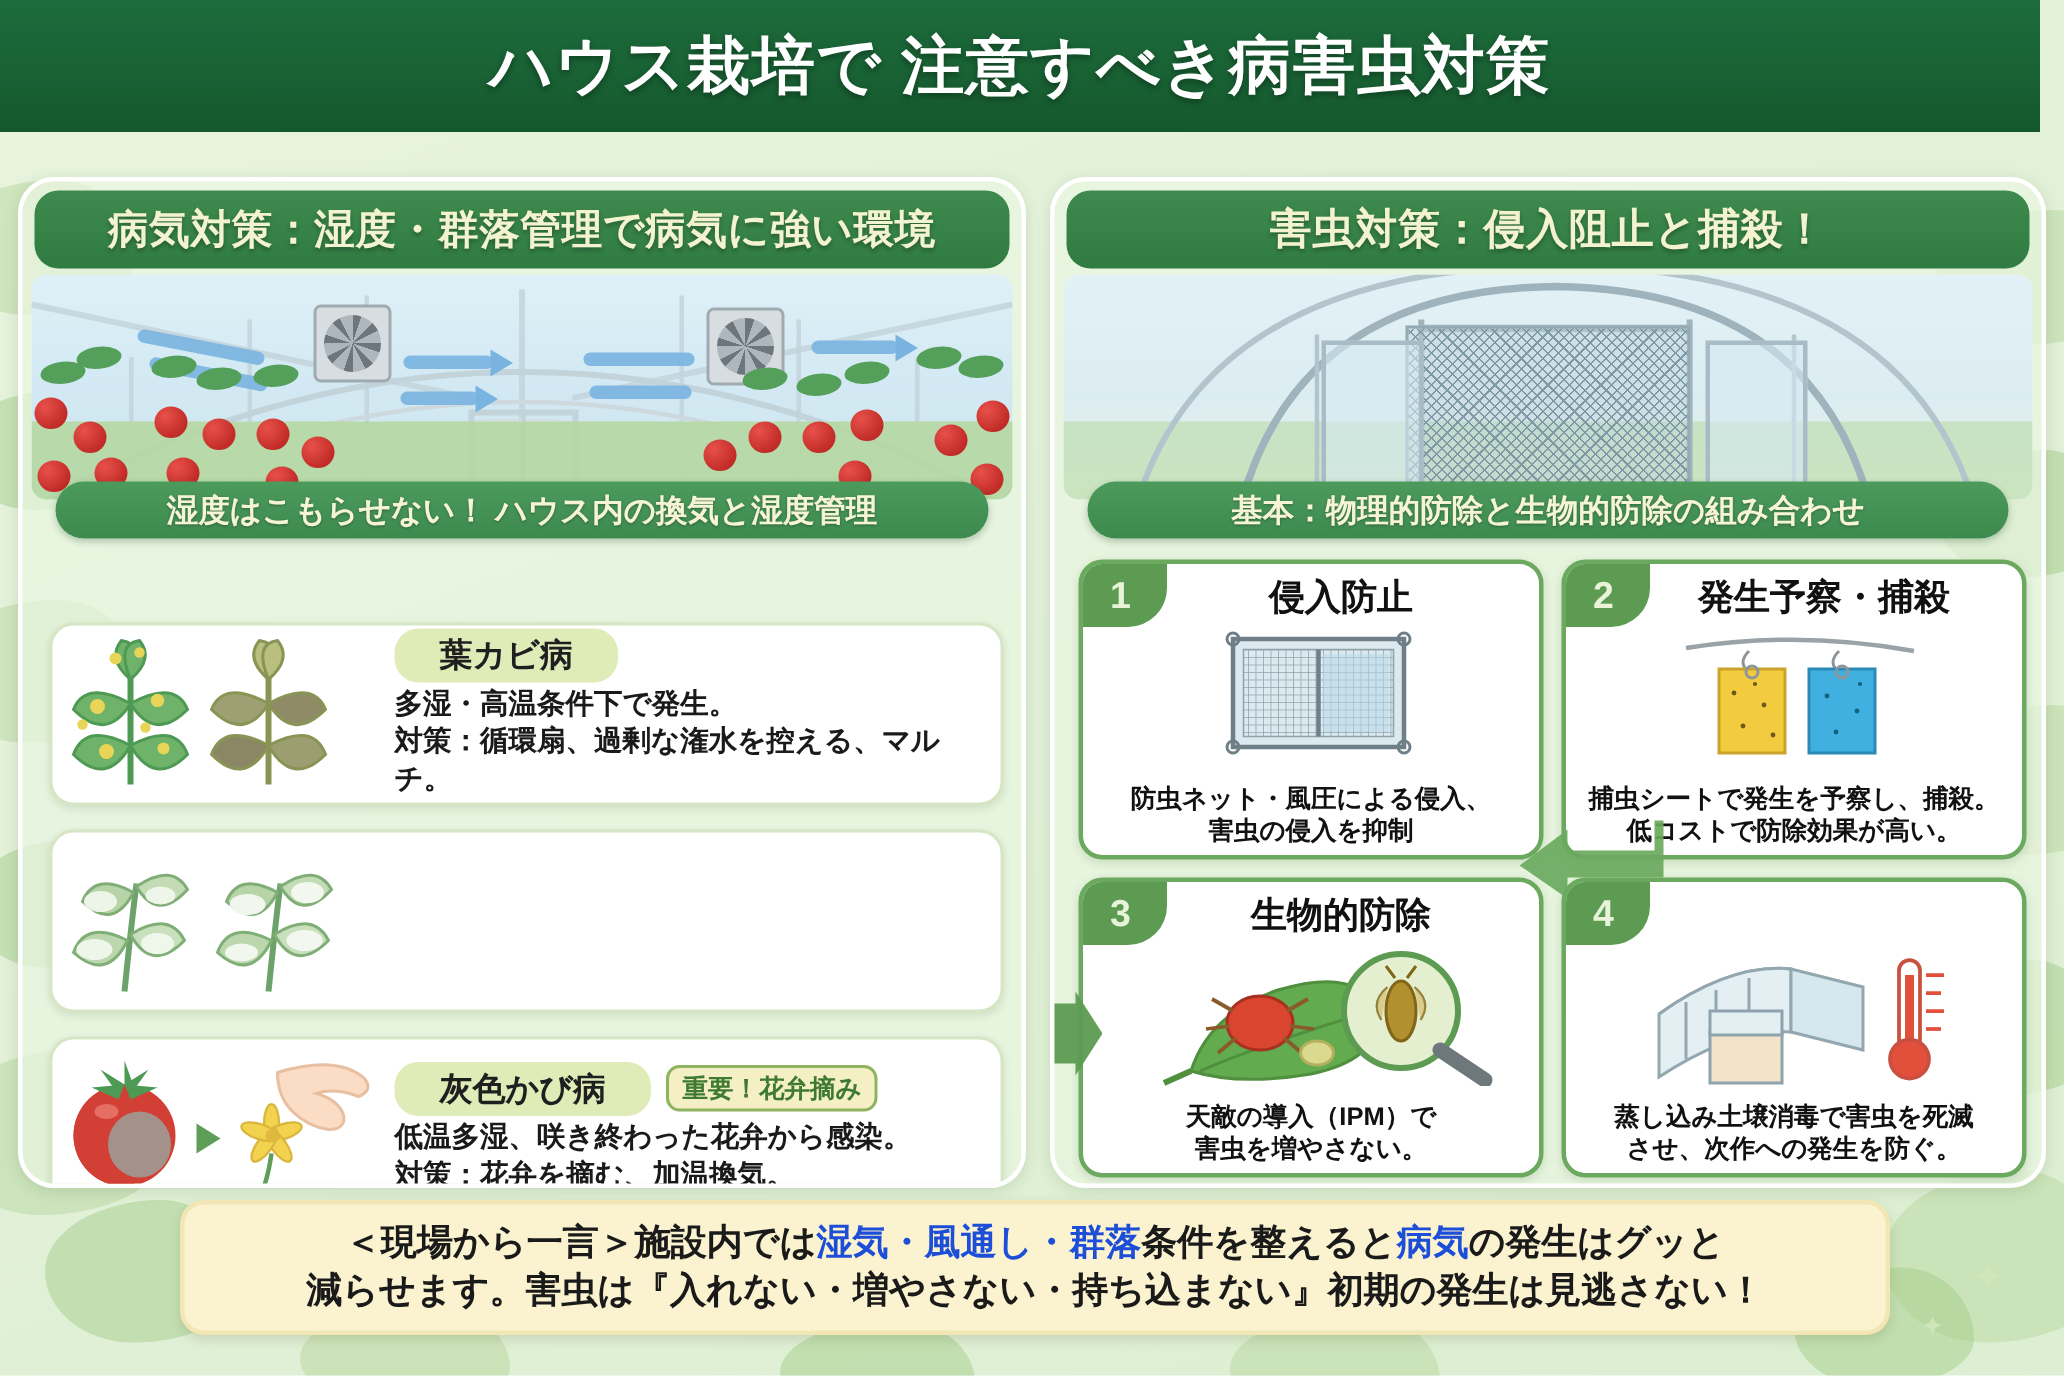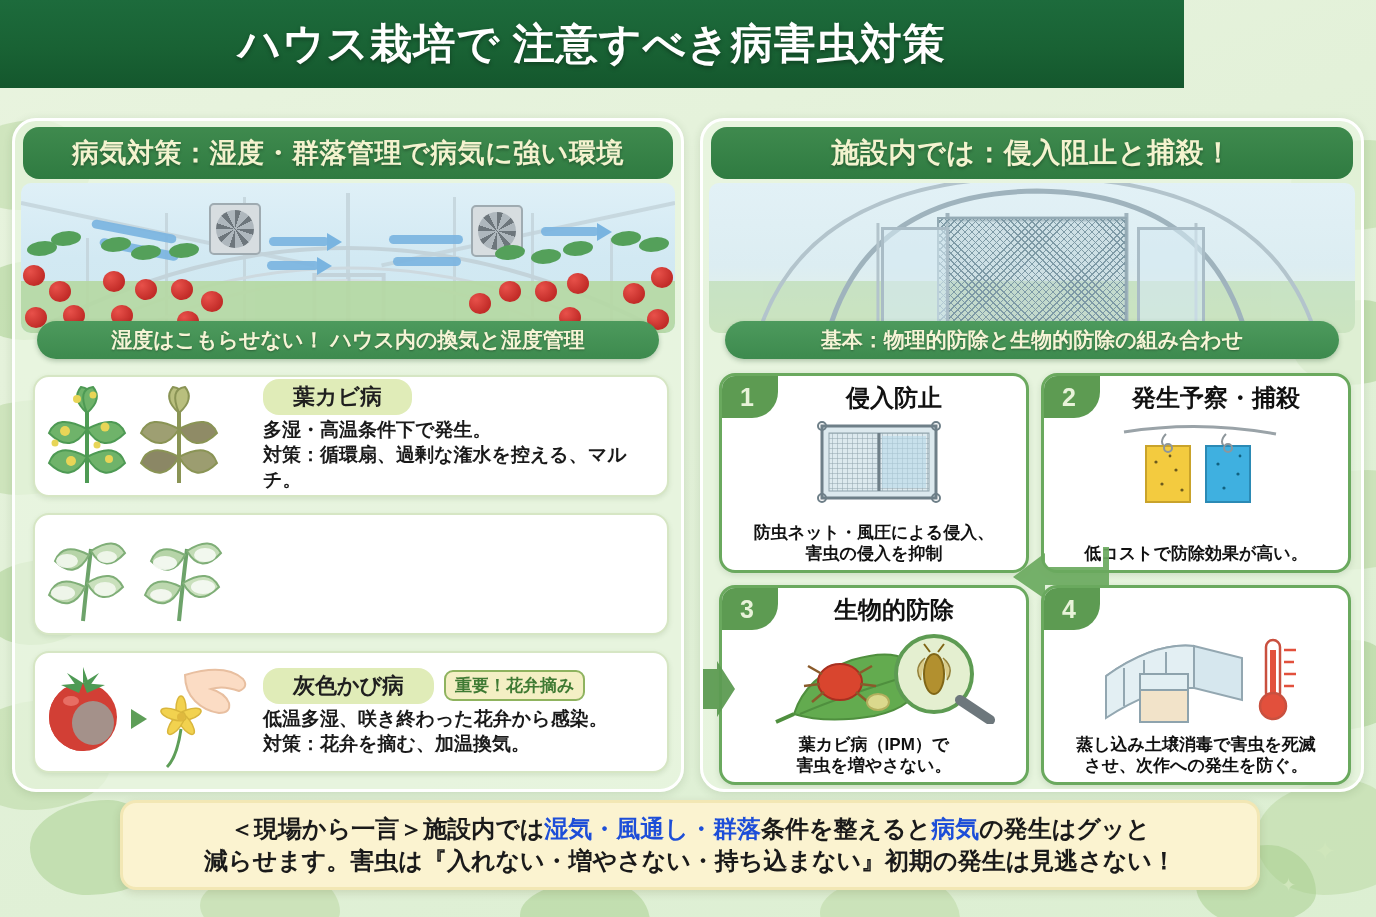--- a/index.html
+++ b/index.html
@@ -16,21 +16,21 @@
   
   .bg-leaves { position: absolute; inset: 0; z-index: 0; pointer-events: none; }
   .leaf-blob {
     position: absolute; border-radius: 60% 40% 55% 45% / 50% 60% 40% 50%;
     background: #bcd9a4; opacity: .55;
   }
   .leaf-blob.dk { background: #a6cd8c; opacity: .5; }
 
   
   .title-bar {
-    position: absolute; left: 0; top: 0; width: 1184px; height: 88px;
+    position: absolute; left: 0; top: 0; width: 1360px; height: 88px;
     background: linear-gradient(180deg,#1d6b3c 0%, #196234 55%, #14572d 100%);
     z-index: 3;
   }
   .title-bar .title {
     position: absolute; left: 0; right: 0; top: 50%; transform: translateY(-50%);
     text-align: center; color: #ffffff;
     font-size: 42px; font-weight: 700; letter-spacing: 1px;
     text-shadow: 0 2px 4px rgba(0,0,0,.35);
   }
 
@@ -140,21 +140,21 @@
   .ribbon .rb-text {
     color: #f6f4d6; font-size: 21px; font-weight: 700; white-space: nowrap;
     text-shadow: 0 1px 2px rgba(0,0,0,.3);
   }
 
   
   .disease-card {
     position: absolute; left: 18px; width: 636px; height: 122px;
     background: #ffffff; border: 2px solid #d6e6c4; border-radius: 16px;
     box-shadow: 0 2px 5px rgba(60,100,50,.13);
-    display: flex; align-items: center;
+    display: flex; align-items: center; margin-top: 40px;
   }
   #dcard-0 { top: 254px; }
   #dcard-1 { top: 392px; }
   #dcard-2 { top: 530px; }
 
   .dc-art { width: 228px; height: 100%; position: relative; flex: 0 0 228px; }
   .dc-body { flex: 1; padding-right: 12px; }
   .dc-titlerow { display: flex; align-items: center; gap: 10px; margin-bottom: 3px; }
   .dc-pill {
     background: #e0ecb8; border-radius: 16px; padding: 3px 30px;
@@ -443,21 +443,21 @@
       </div>
       <div class="dc-line">低温多湿、咲き終わった花弁から感染。</div>
       <div class="dc-line">対策：花弁を摘む、加温換気。</div>
     </div>
   </div>
 </section>
 
 <section class="panel" id="panel-right">
 
   <div class="panel-header">
-    <span class="ph-text">施設内では：侵入阻止と捕殺！</span>
+    <span class="ph-text">害虫対策：侵入阻止と捕殺！</span>
   </div>
 
   <div class="illus">
     <div class="gh-sky right"></div>
     <div class="gh-bush" style="opacity:.55;"></div>
     <svg width="100%" height="150" viewBox="0 0 650 150" preserveAspectRatio="none" style="position:absolute;inset:0;">
       <path d="M120,150 Q160,10 330,8 Q500,10 540,150" fill="none" stroke="#9fb3bd" stroke-width="5"></path>
       <path d="M50,150 Q100,-5 330,-6 Q560,-5 610,150" fill="none" stroke="#b3c4cc" stroke-width="4"></path>
       <line x1="240" y1="30" x2="240" y2="150" stroke="#9fb3bd" stroke-width="4"></line>
       <line x1="420" y1="30" x2="420" y2="150" stroke="#9fb3bd" stroke-width="4"></line>
@@ -530,20 +530,21 @@
         </g>
         <g fill="#11617f">
           <circle cx="174" cy="46" r="1.6"></circle>
             <circle cx="194" cy="56" r="1.6"></circle>
           <circle cx="180" cy="70" r="1.6"></circle>
             <circle cx="196" cy="38" r="1.4"></circle>
         </g>
       </svg>
     </div>
     <div class="step-desc">
+      <div>捕虫シートで発生を予察し、捕殺。</div>
       <div>低コストで防除効果が高い。</div>
     </div>
   </div>
 
   <div class="step-card" id="scard-2">
     <div class="step-num">3</div>
     <div class="step-title">生物的防除</div>
     <div class="step-art">
       <svg width="310" height="94" viewBox="0 0 310 94">
         <path d="M72,84 Q84,46 130,30 Q184,14 196,44 Q200,76 152,86 Q104,94 72,84z" fill="#63ab4f" stroke="#4f8f3e" stroke-width="2"></path>
@@ -567,21 +568,21 @@
           <g transform="translate(212,44)">
             <ellipse cx="0" cy="0" rx="10" ry="20" fill="#b2902f" stroke="#806616" stroke-width="2"></ellipse>
             <path d="M-9,-16 q-12,10 -4,22" fill="#d8c478" opacity=".8" stroke="#806616" stroke-width="1.5"></path>
             <path d="M9,-16 q12,10 4,22" fill="#d8c478" opacity=".8" stroke="#806616" stroke-width="1.5"></path>
             <path d="M-4,-22 l-6,-8 M4,-22 l6,-8" stroke="#806616" stroke-width="2"></path>
           </g>
         </g>
       </svg>
     </div>
     <div class="step-desc">
-      <div>葉カビ病（IPM）で</div>
+      <div>天敵の導入（IPM）で</div>
       <div>害虫を増やさない。</div>
     </div>
   </div>
 
   <div class="step-card" id="scard-3">
     <div class="step-num">4</div>
     <div class="step-art">
       <svg width="310" height="94" viewBox="0 0 310 94">
         <g stroke="#8ea3ad" stroke-width="2" fill="#e2eff3" opacity=".95">
           <path d="M62,88 L62,46 Q110,12 150,16 L150,58 Q110,56 62,88z"></path>

